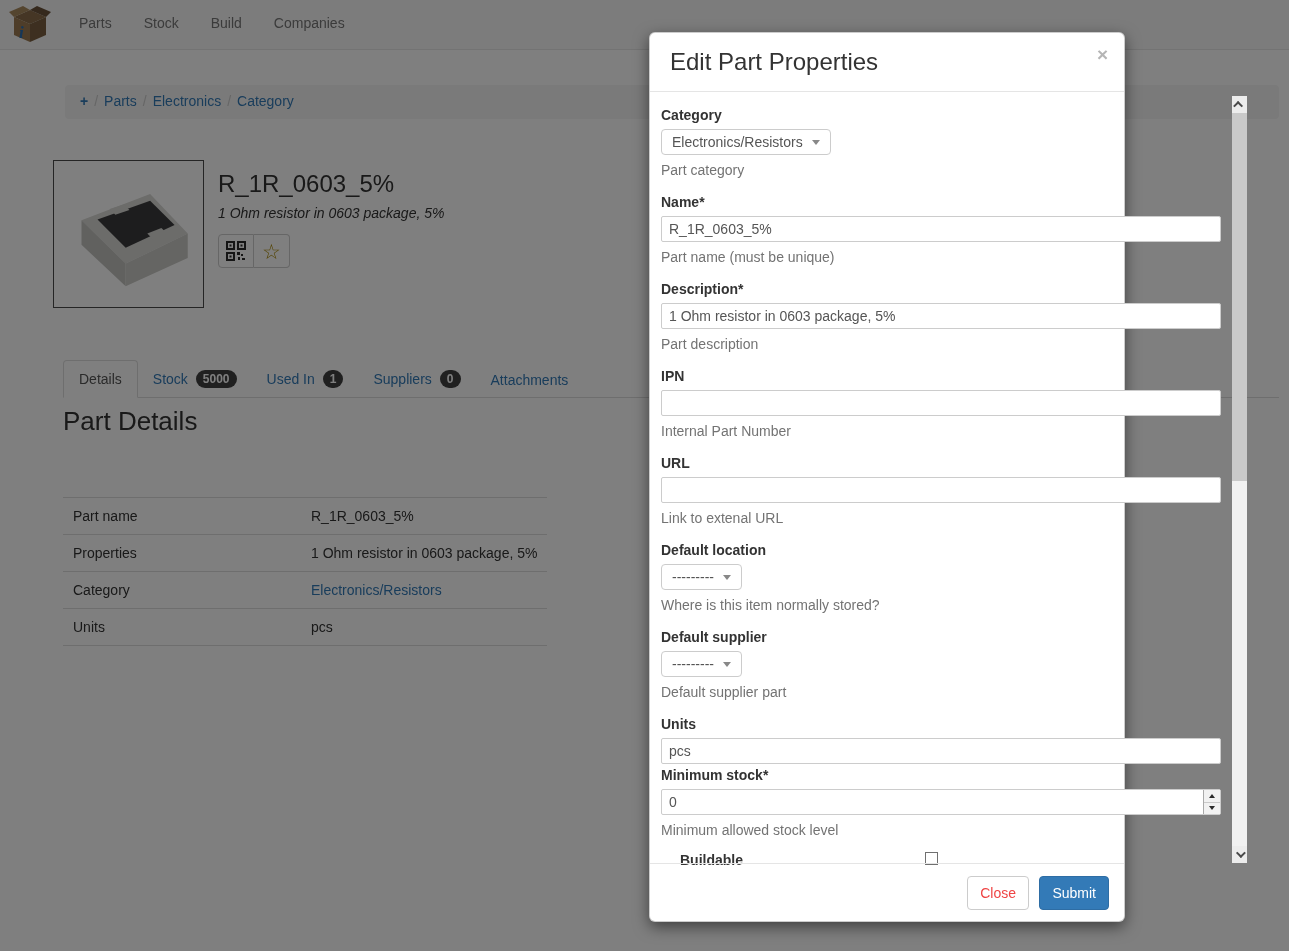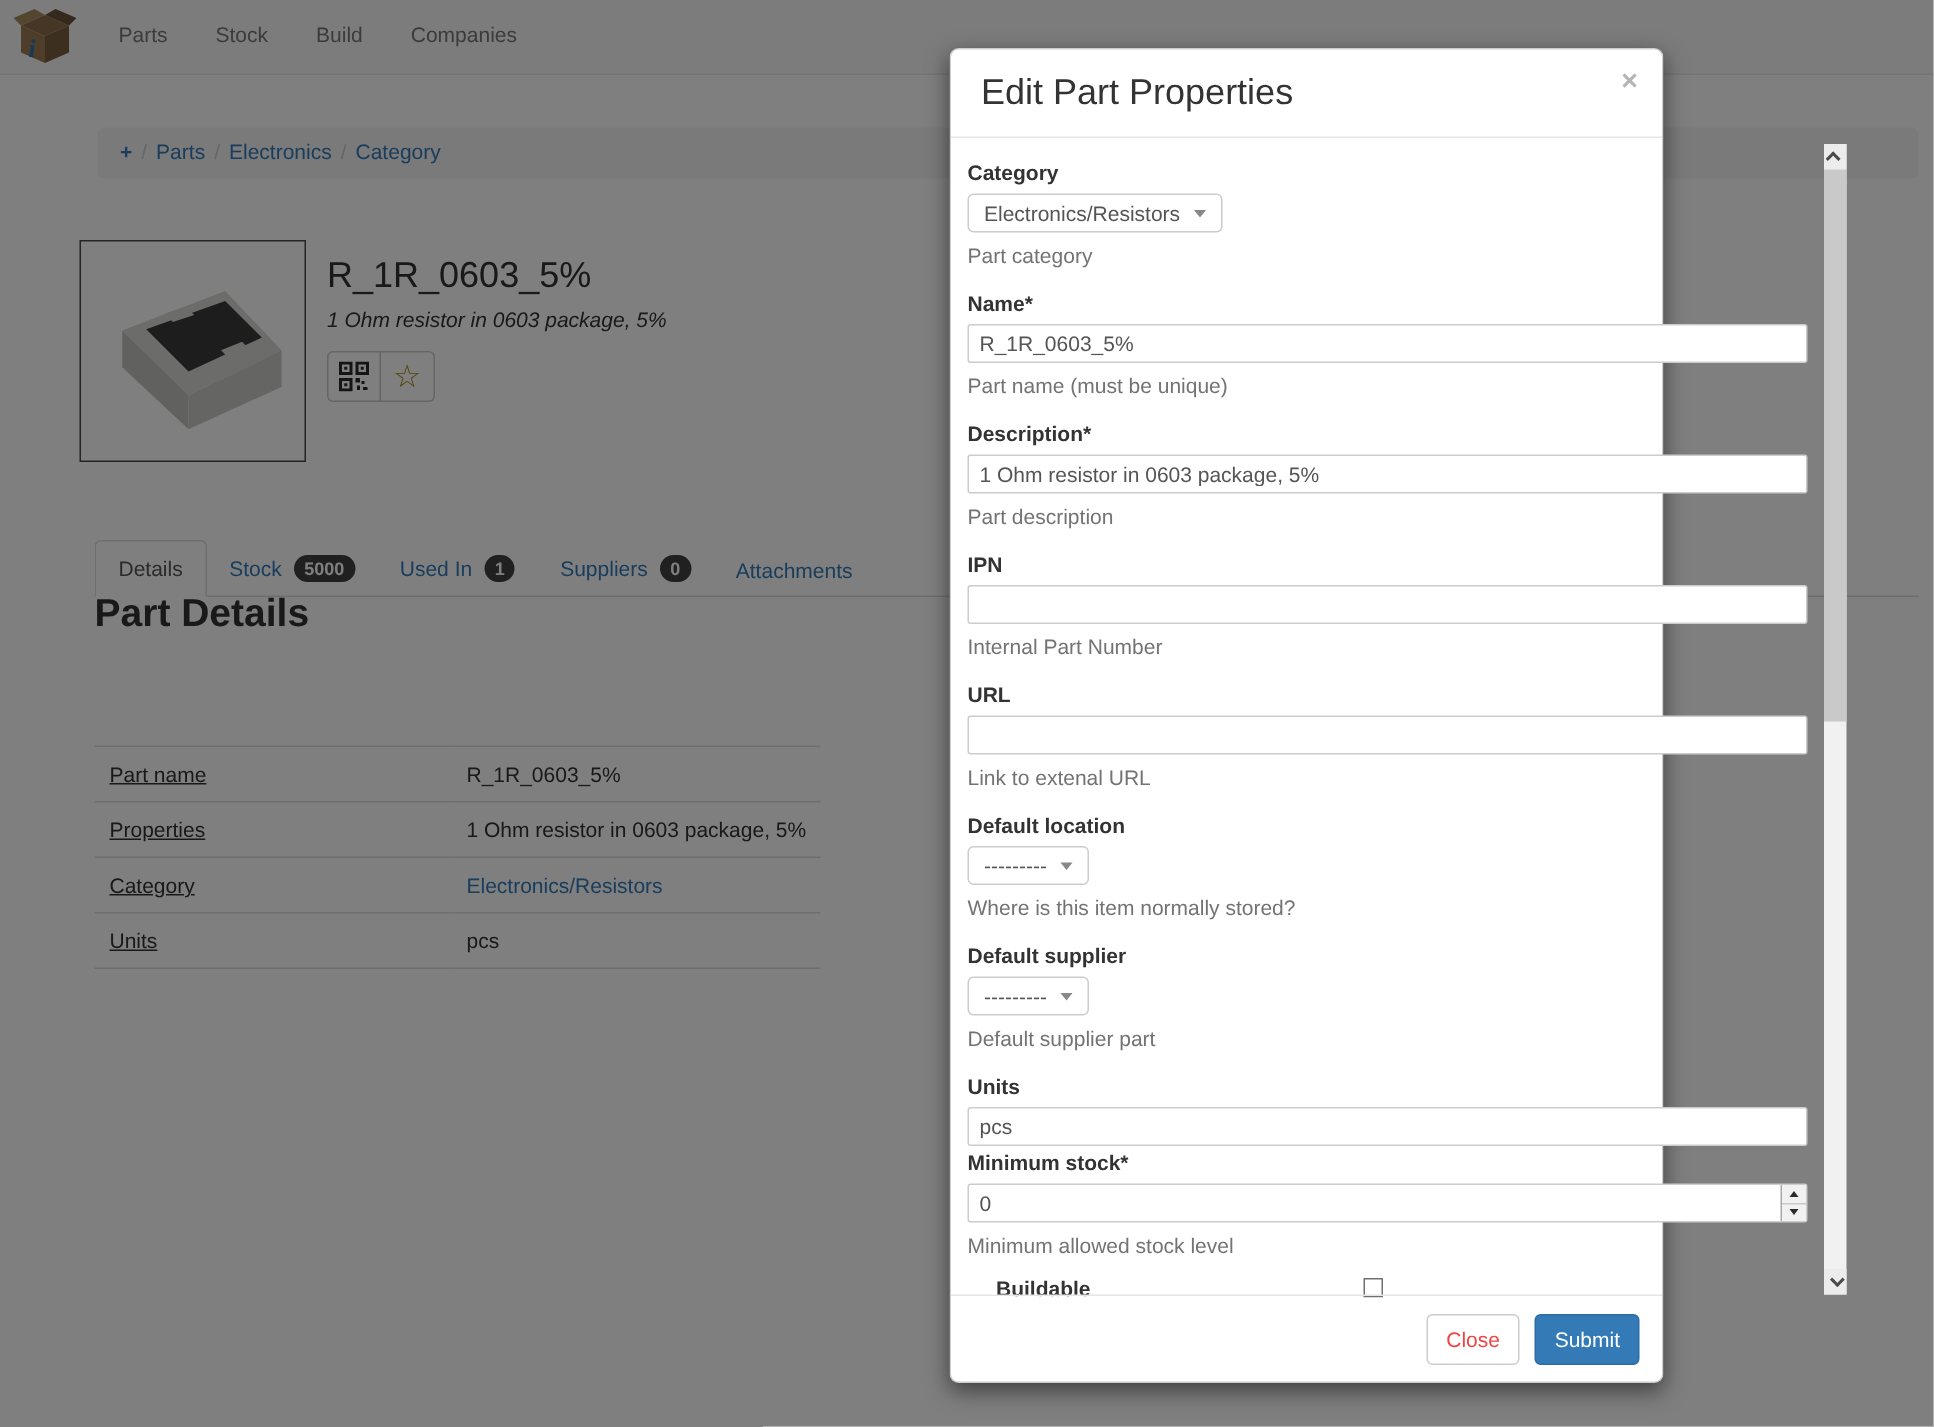--- a/index.html
+++ b/index.html
@@ -37,32 +37,32 @@
 
   .tabs { position:absolute; left:63px; top:357px; right:10px; height:41px;
     border-bottom:1px solid #ddd; display:flex; list-style:none; align-items:flex-end; }
   .tab { padding:10px 15px; font-size:14px; color:#337ab7; cursor:pointer;
     display:flex; align-items:center; gap:8px; margin-bottom:-1px; }
   .tab.active { background:#fff; color:#555; border:1px solid #ddd; border-bottom-color:#fff;
     border-radius:4px 4px 0 0; }
   .badge { background:#404040; color:#fff; font-size:12px; font-weight:bold;
     padding:2px 7px; border-radius:10px; line-height:14px; }
 
-  .page-heading { position:absolute; left:63px; top:393px; font-size:26px; font-weight:700; color:#333; }
+  .page-heading { position:absolute; left:63px; top:406px; font-size:26px; font-weight:400; color:#333; }
 
   .detail-table { position:absolute; left:63px; top:497px; right:10px; border-collapse:collapse; }
   .detail-table td { border-top:1px solid #ddd; padding:9px 10px; font-size:14px; height:37px; color:#333; }
   .detail-table tr:last-child td { border-bottom:1px solid #ddd; }
-  .detail-table td.lbl { width:238px;text-decoration:underline; }
+  .detail-table td.lbl { width:238px; }
   .detail-table a { color:#337ab7; text-decoration:none; }
 
   
   .backdrop { position:absolute; inset:0; background:rgba(0,0,0,0.5); z-index:10; }
 
-  .modal { position:absolute; left:633px; top:32px; width:476px; height:890px; z-index:20;
+  .modal { position:absolute; left:649px; top:32px; width:476px; height:890px; z-index:20;
     background:#fff; border-radius:6px; border:1px solid rgba(0,0,0,0.2);
     box-shadow:0 5px 15px rgba(0,0,0,0.5); }
   .modal-header { position:absolute; left:0; top:0; right:0; height:59px;
     padding:14px 20px; border-bottom:1px solid #e5e5e5; }
   .modal-title { font-size:24px; color:#333; line-height:30px; }
   .modal-close { position:absolute; right:16px; top:12px; font-size:19px; font-weight:bold;
     color:#b5b5b5; background:none; border:none; cursor:pointer; line-height:19px; }
 
   .modal-body { position:absolute; left:0; top:59px; width:599px; height:773px;
     padding:14px 39px 0 11px; overflow:hidden; }

